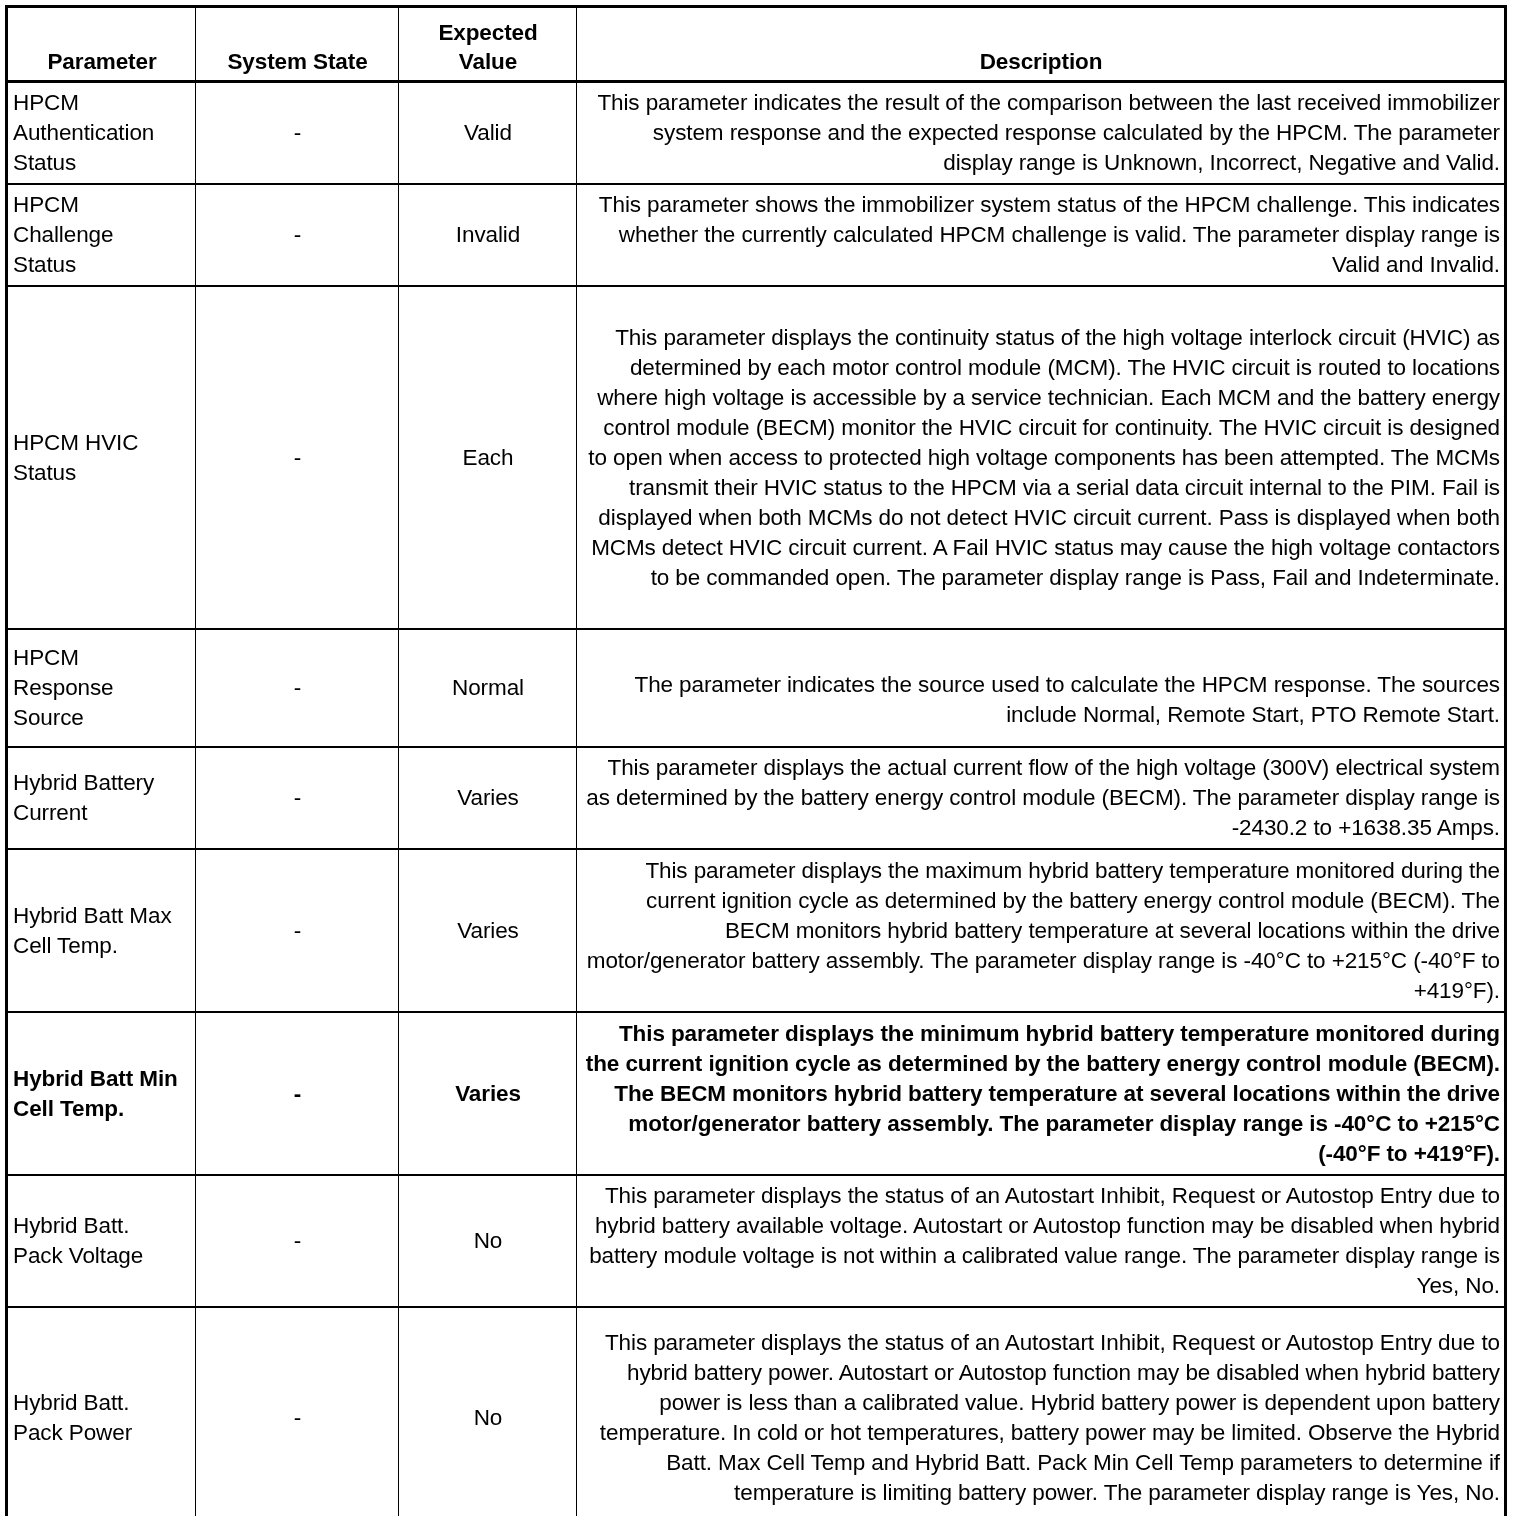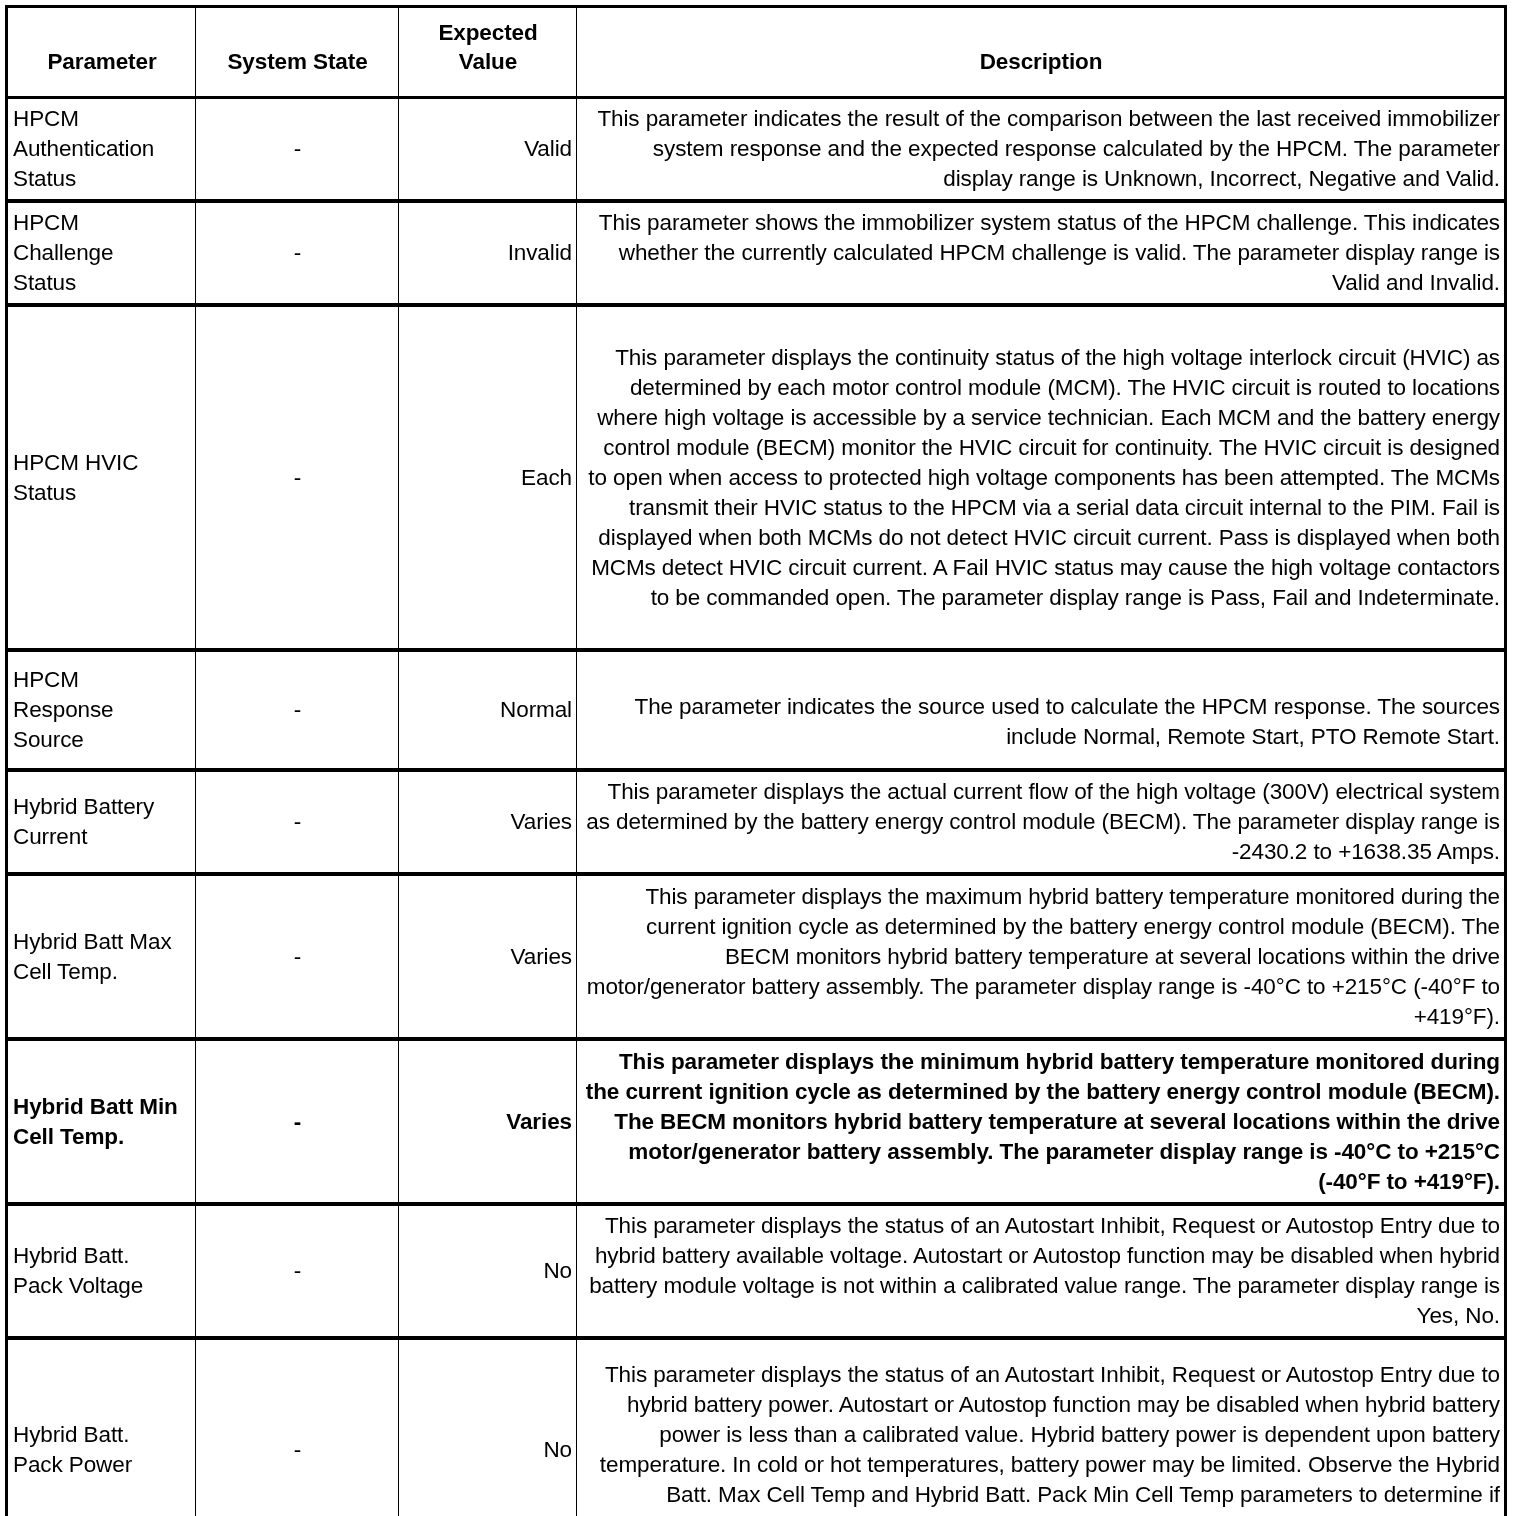--- a/index.html
+++ b/index.html
@@ -21,28 +21,28 @@
       padding: 0 4px 0 5px;
       vertical-align: middle;
       letter-spacing: -0.1px;
     }
     .tbl th {
       font-weight: bold;
       text-align: center;
       vertical-align: bottom;
       height: 68px;
       border-bottom: 3px solid #000;
-      padding-bottom: 20px;
+      padding-bottom: 4px;
       line-height: 29px;
     }
-    .tbl td { border-bottom: 4px solid #000000; }
+    .tbl td { border-bottom: 2px solid #000000; }
     .tbl tr:last-child td { border-bottom: none; }
     .c-param { width: 178px; text-align: left; }
     .c-state { width: 193px; text-align: center; }
-    .c-exp { width: 168px; text-align: right; }
+    .c-exp { width: 168px; text-align: center; }
     .c-desc { text-align: right; }
     .r1 td { height: 100px; }
     .r2 td { height: 100px; }
     .r3 td { height: 341px; }
     .r4 td { height: 100px; }
     .r5 td { height: 100px; }
     .r6 td { height: 161px; }
     .r7 td { height: 161px; font-weight: bold; }
     .r8 td { height: 130px; }
     .r9 td { height: 219px; }

